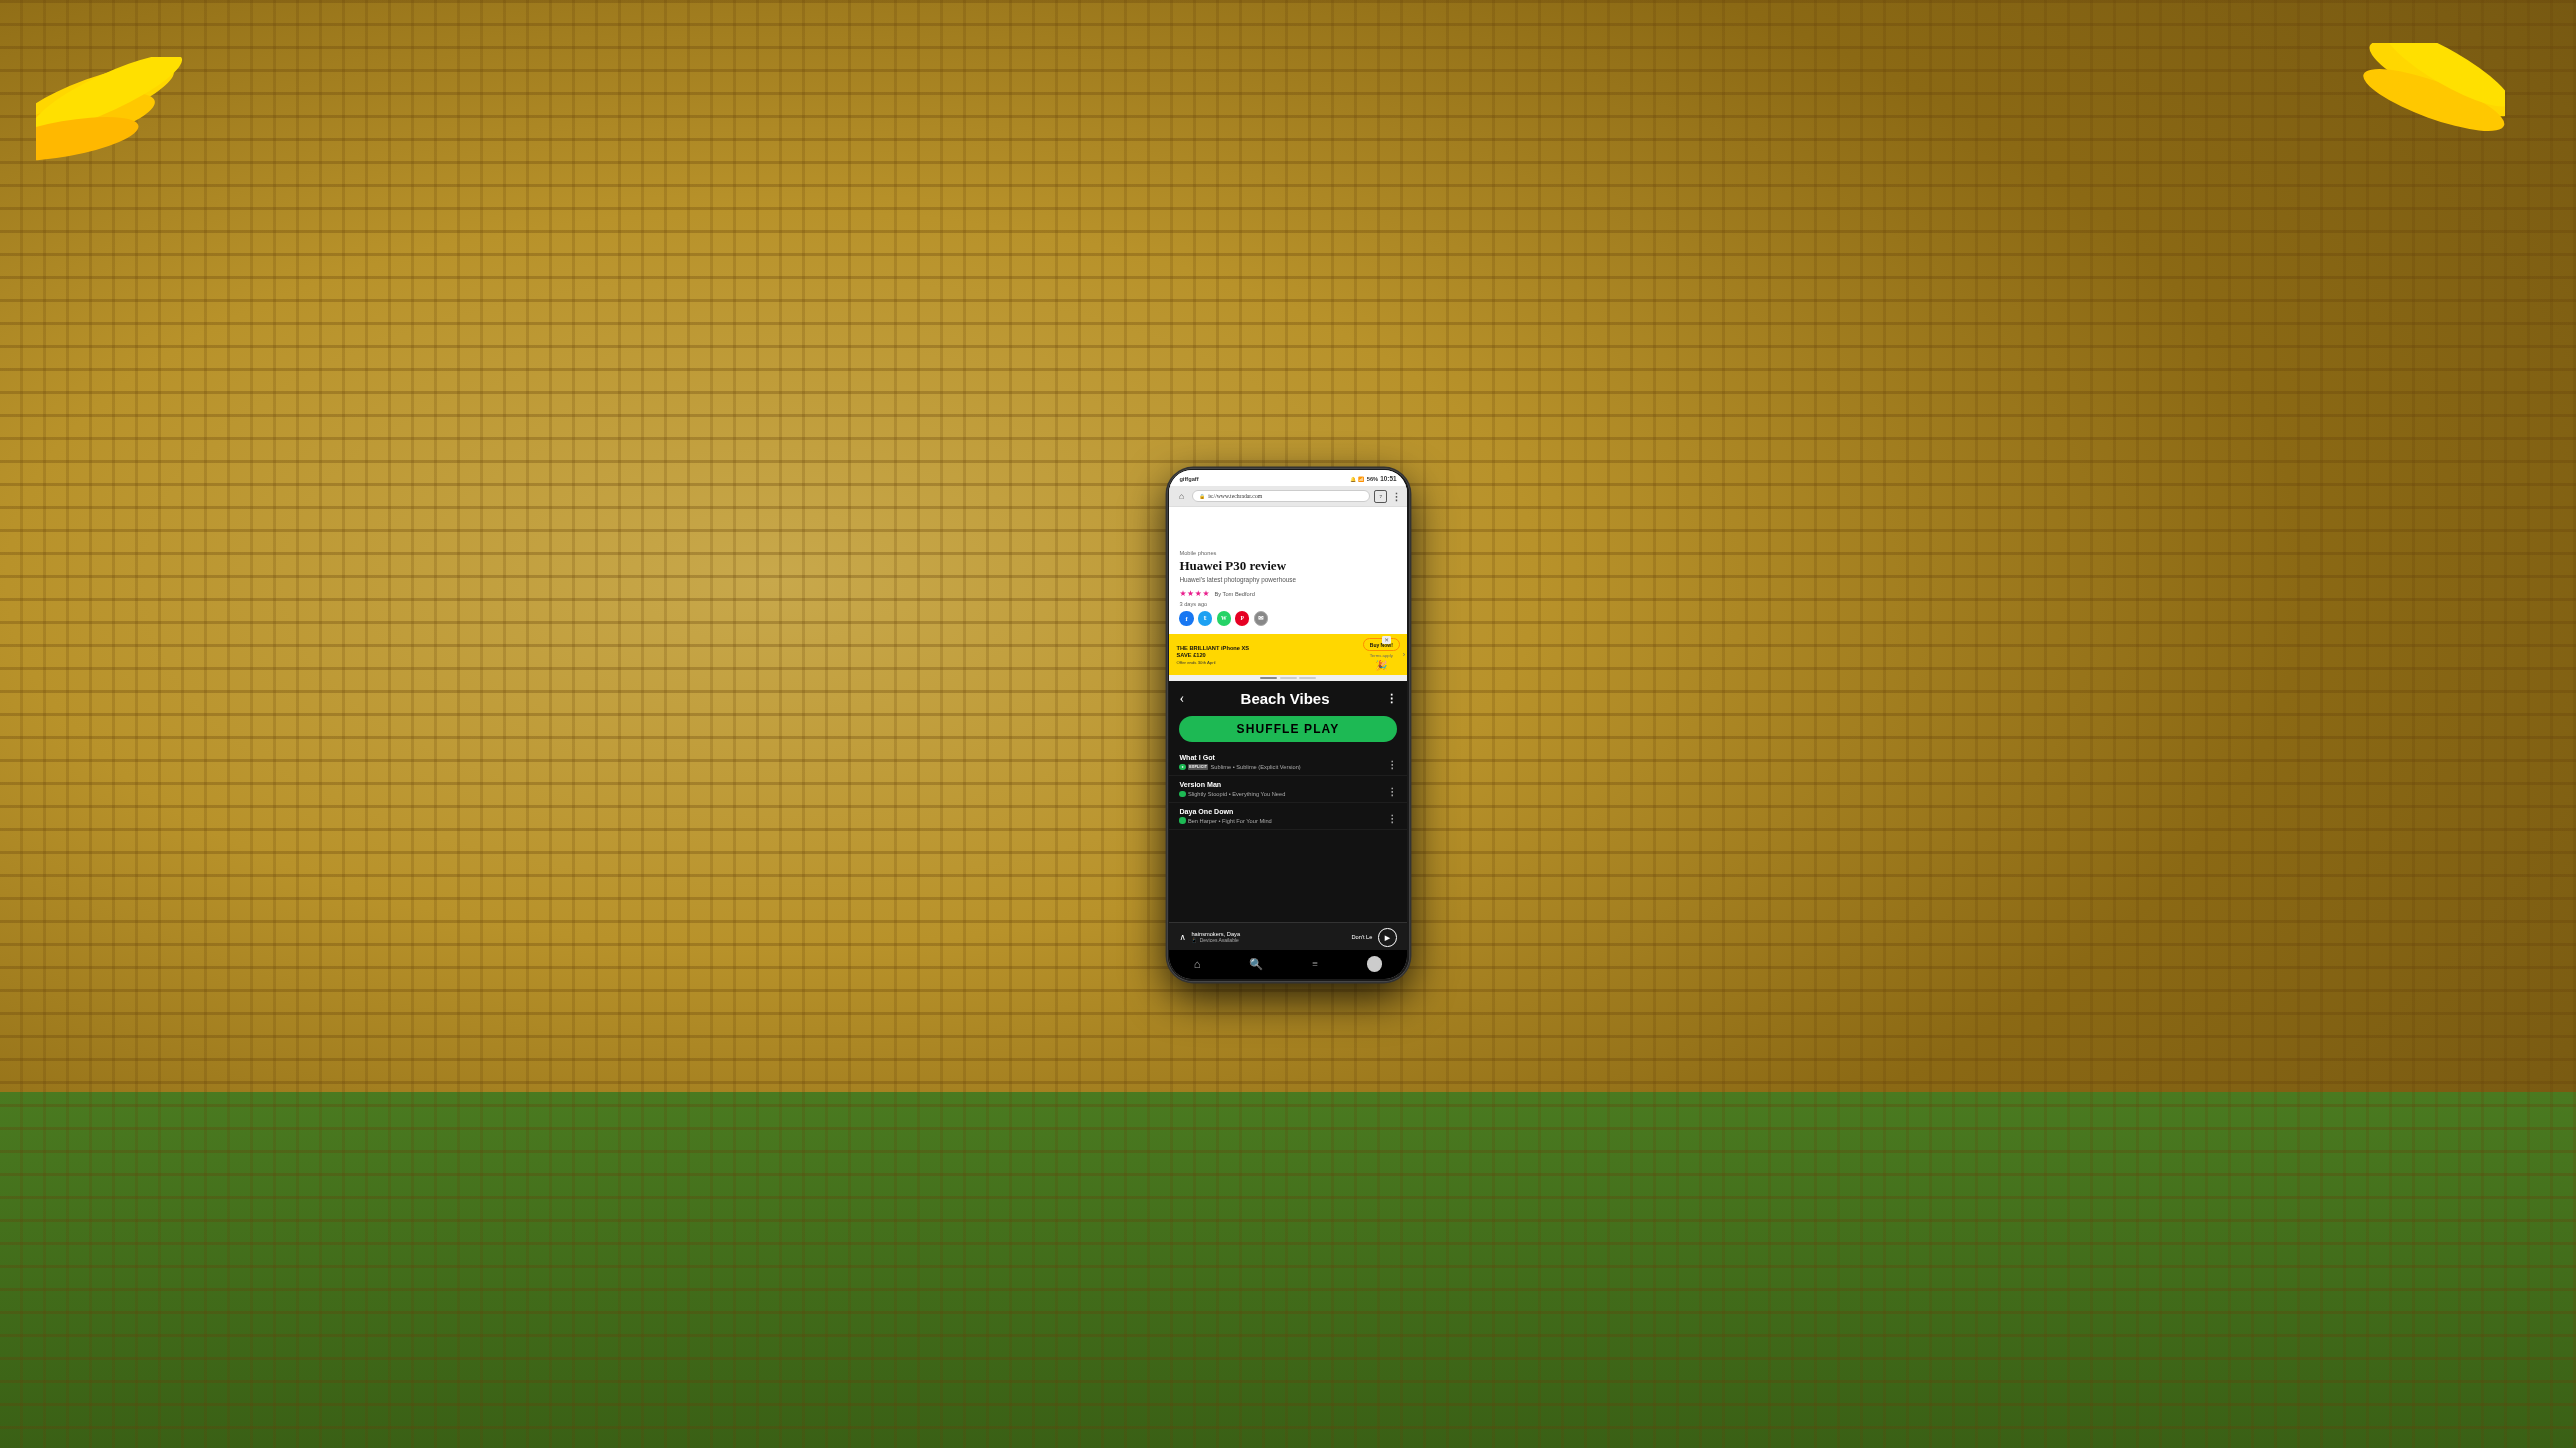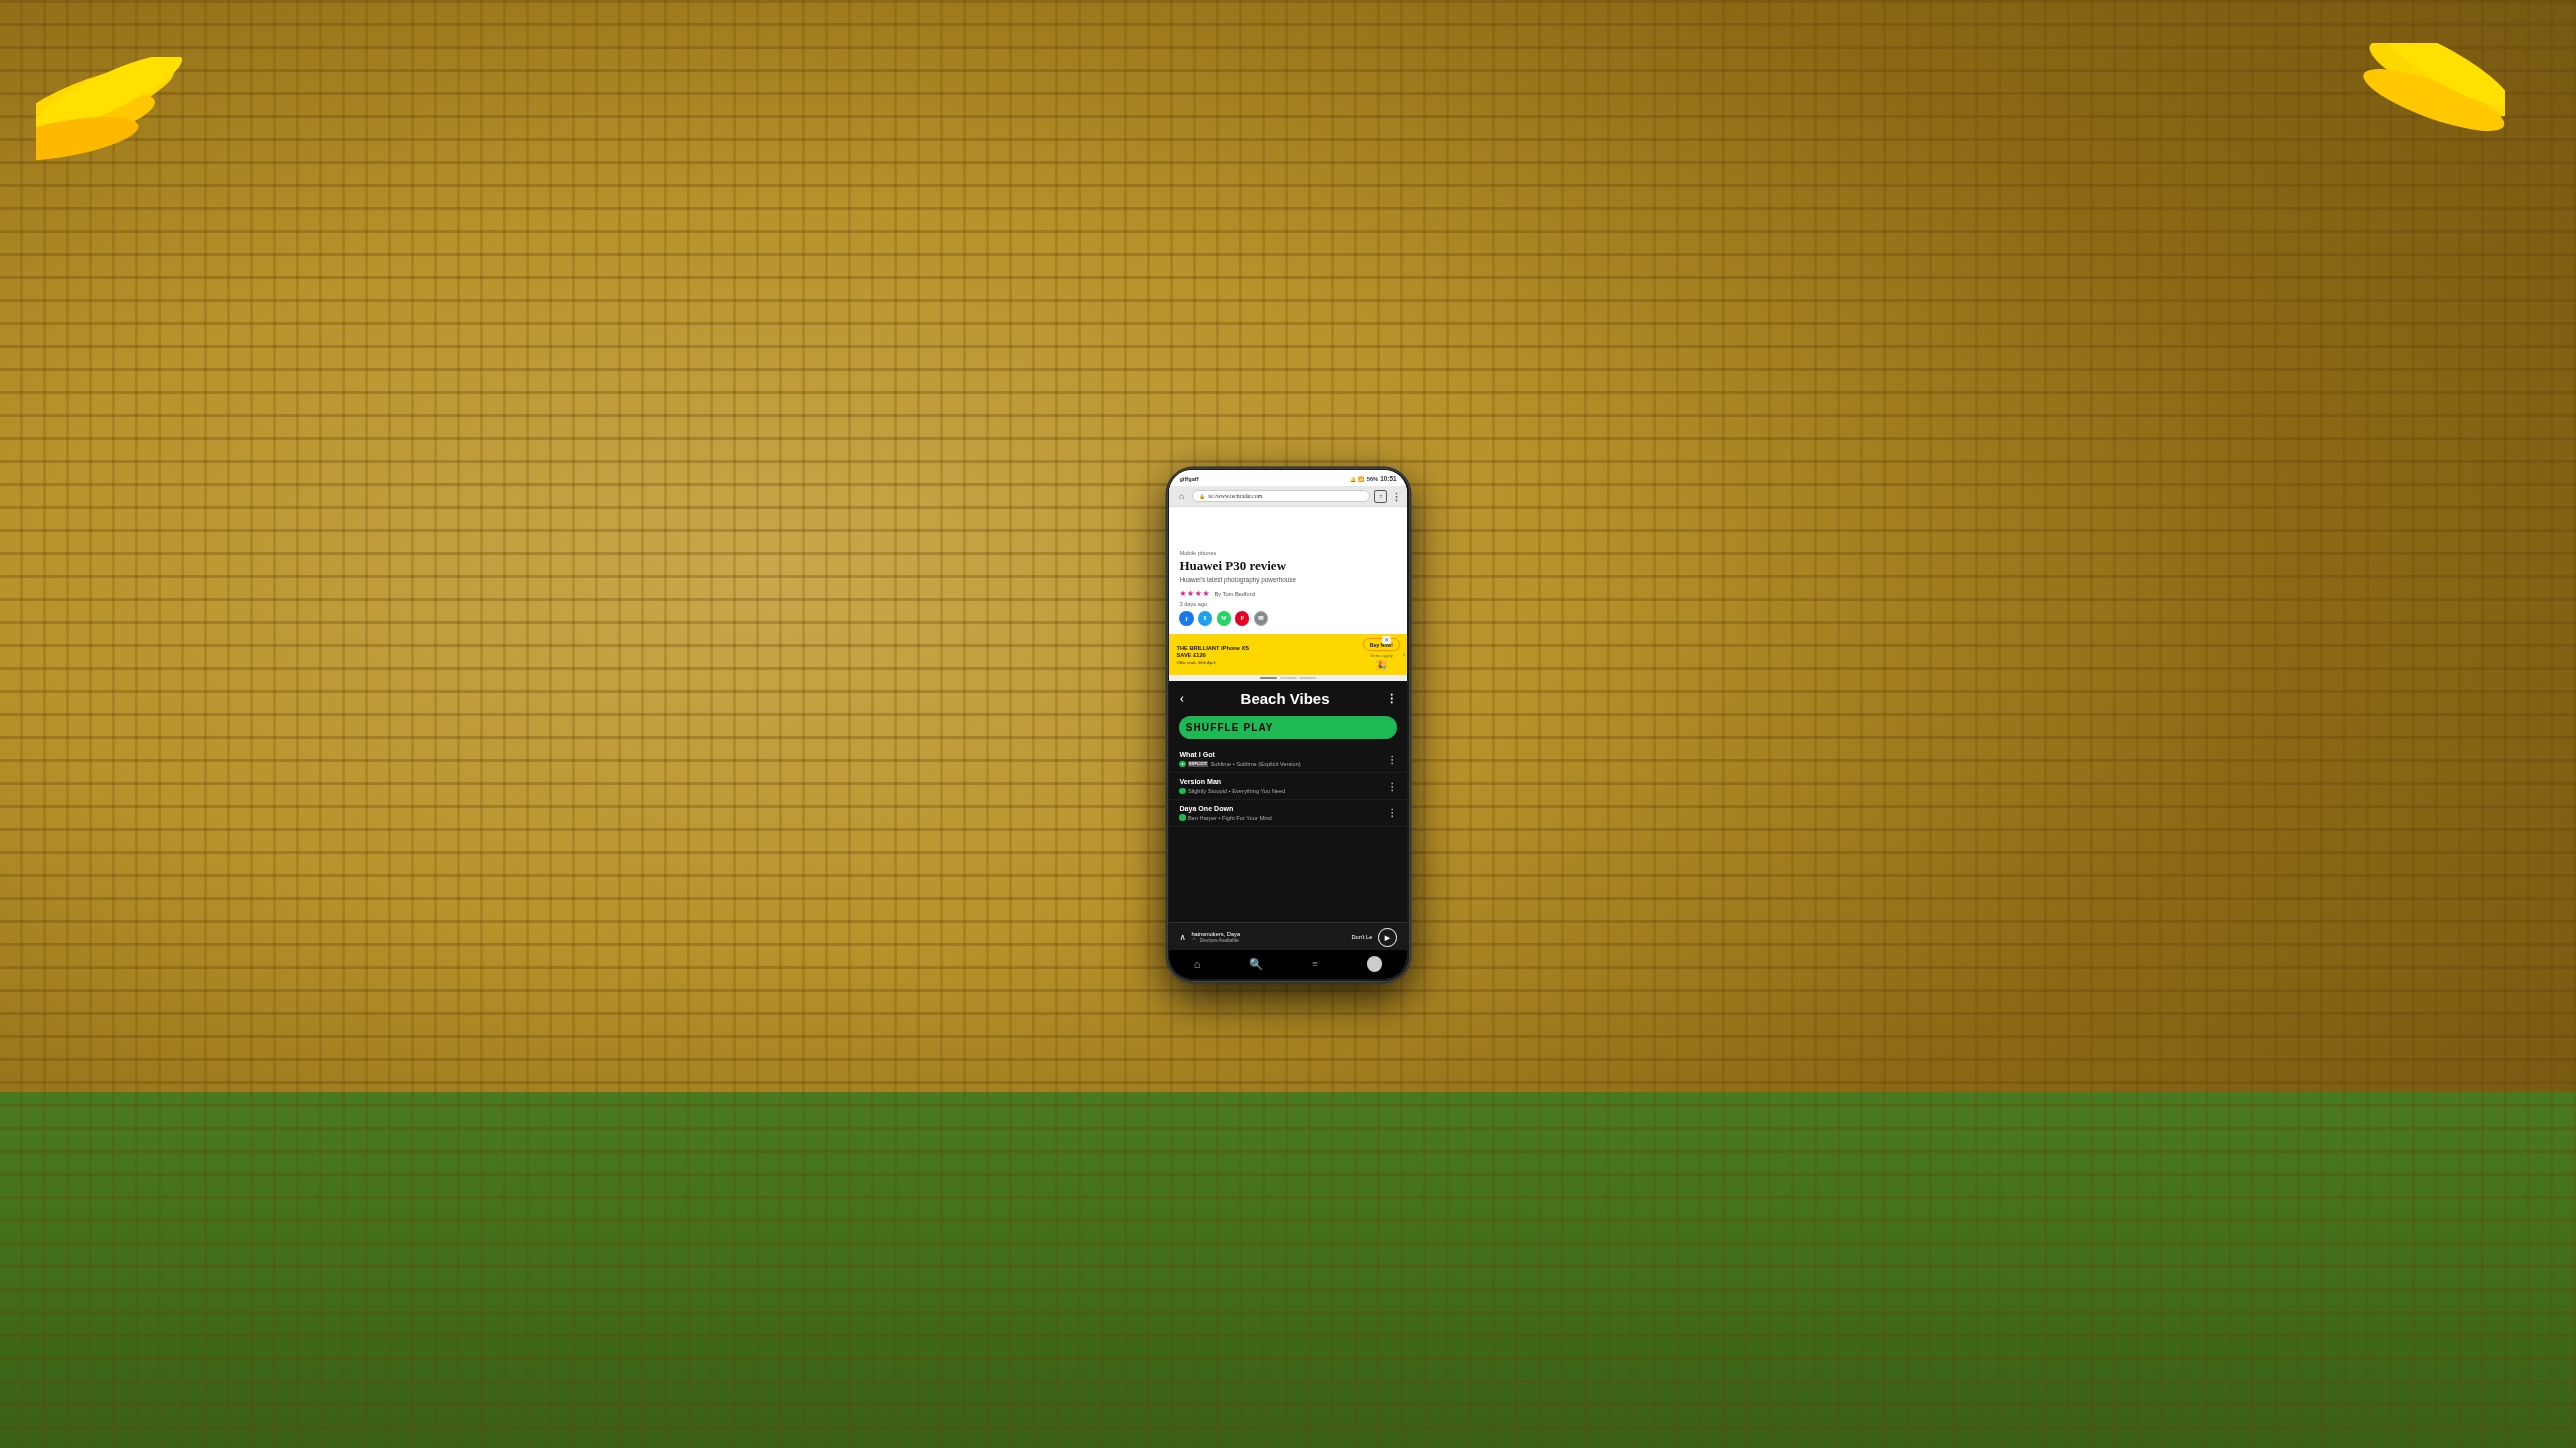--- a/index.html
+++ b/index.html
@@ -366,36 +366,37 @@
       font-weight: 900;
       letter-spacing: -0.7px;
     }
 
     
     .shuffle-play-btn {
       margin: 2.9px 10px 7.1px;
       background: #1DB954;
       border-radius: 14.3px;
       padding: 6.4px;
+      text-align: center;
       font-family: sans-serif;
       font-weight: 800;
-      font-size: 10px;
+      font-size: 12px;
       color: #000;
       letter-spacing: 1.1px;
     }
 
     
     .track-list {
       flex: 1;
       overflow: hidden;
     }
 
     .track-item {
       display: flex;
-      align-items: center;
+      align-items: flex-end;
       padding: 5px 10px;
       border-bottom: 0.7px solid rgba(255,255,255,0.05);
     }
 
     .track-info {
       flex: 1;
     }
 
     .track-name {
       font-size: 7.1px;

